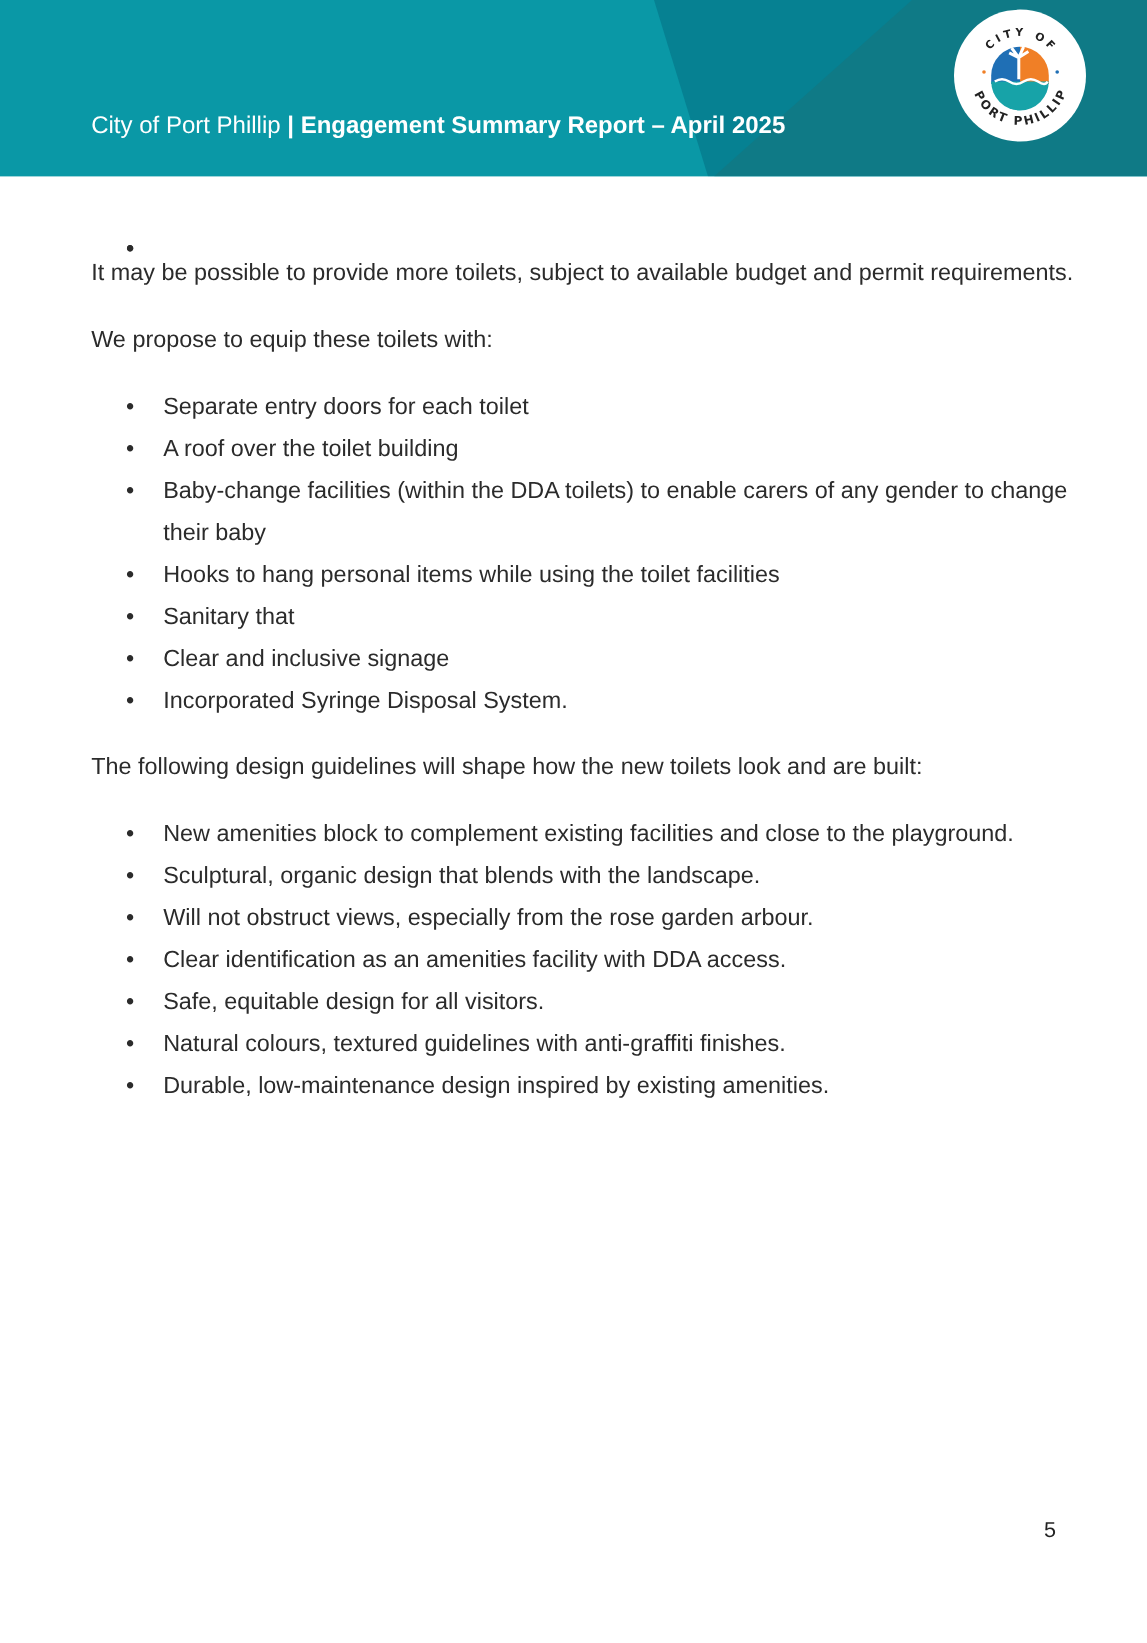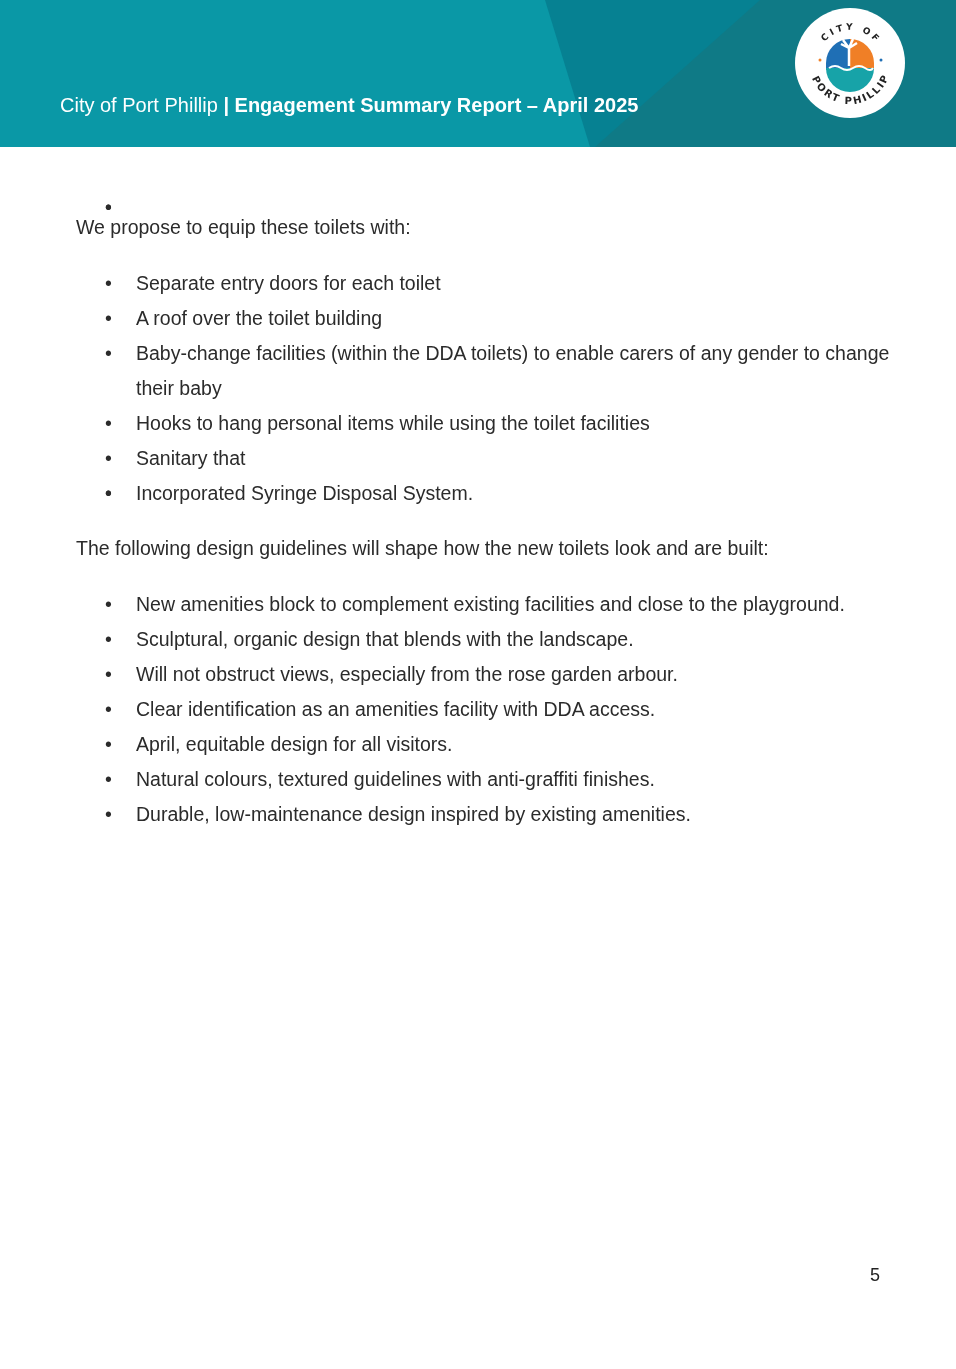--- a/index.html
+++ b/index.html
@@ -4,21 +4,21 @@
 <style>
   html, body { margin:0; padding:0; }
   body { width:956px; height:1369px; background:#ffffff; position:relative; overflow:hidden;
          font-family:"Liberation Sans", "DejaVu Sans", sans-serif; color:#222; }
   .header { position:absolute; left:0; top:0; width:956px; height:147px; overflow:hidden;
             background:#0a98a6; }
   .header .band2 { position:absolute; top:0; left:0; width:956px; height:147px;
             background:#068192; clip-path:polygon(545px 0, 956px 0, 956px 147px, 590px 147px); }
   .header .band3 { position:absolute; top:0; left:0; width:956px; height:147px;
             background:#0f7a86; clip-path:polygon(760px 0, 956px 0, 956px 147px, 595px 147px); }
-  .header-title { position:absolute; left:60px; top:94px; font-size:20px; color:#ffffff; white-space:nowrap; }
+  .header-title { position:absolute; left:76px; top:94px; font-size:20px; color:#ffffff; white-space:nowrap; }
   .header-title .light { font-weight:normal; }
   .header-title .bold { font-weight:bold; }
   .logo { position:absolute; left:795px; top:8px; width:110px; height:110px; border-radius:50%;
           background:#ffffff; }
   .logo svg { position:absolute; left:0; top:0; }
   .content { position:absolute; left:76px; top:190px; width:820px; font-size:19.5px; line-height:35px; color:#2b2b2b; }
   .content p { margin:0 0 21px 0; }
   .content ul { margin:0 0 20px 0; padding:0; list-style:none; }
   .content li { position:relative; padding-left:60px; }
   .content li .bullet { position:absolute; left:29px; top:0; }
@@ -55,35 +55,36 @@
       <circle cx="86" cy="52" r="1.5" fill="#1f6fb5"></circle>
     </svg>
   </div>
 </div>
 
 <div class="content">
   <ul>
     <li><span class="bullet">•</span></li>
     <li><span class="bullet">•</span></li>
   </ul>
+  <p>It may be possible to provide more toilets, subject to available budget and permit requirements.</p>
   <p>We propose to equip these toilets with:</p>
   <ul>
     <li><span class="bullet">•</span><span>Separate entry doors for each toilet</span></li>
     <li><span class="bullet">•</span><span>A roof over the toilet building</span></li>
     <li><span class="bullet">•</span><span>Baby-change facilities (within the DDA toilets) to enable carers of any gender to change their baby</span></li>
     <li><span class="bullet">•</span><span>Hooks to hang personal items while using the toilet facilities</span></li>
     <li><span class="bullet">•</span><span>Sanitary that</span></li>
-    <li><span class="bullet">•</span></li>
+    <li><span class="bullet">•</span><span>Clear and inclusive signage</span></li>
     <li><span class="bullet">•</span><span>Incorporated Syringe Disposal System.</span></li>
   </ul>
   <p>The following design guidelines will shape how the new toilets look and are built:</p>
   <ul>
     <li><span class="bullet">•</span><span>New amenities block to complement existing facilities and close to the playground.</span></li>
     <li><span class="bullet">•</span><span>Sculptural, organic design that blends with the landscape.</span></li>
     <li><span class="bullet">•</span><span>Will not obstruct views, especially from the rose garden arbour.</span></li>
     <li><span class="bullet">•</span><span>Clear identification as an amenities facility with DDA access.</span></li>
-    <li><span class="bullet">•</span><span>April, equitable design for all visitors.</span></li>
+    <li><span class="bullet">•</span><span>Safe, equitable design for all visitors.</span></li>
     <li><span class="bullet">•</span><span>Natural colours, textured guidelines with anti-graffiti finishes.</span></li>
     <li><span class="bullet">•</span><span>Durable, low-maintenance design inspired by existing amenities.</span></li>
   </ul>
 </div>
 
 <div class="page-num">5</div>
 
 </body></html>

